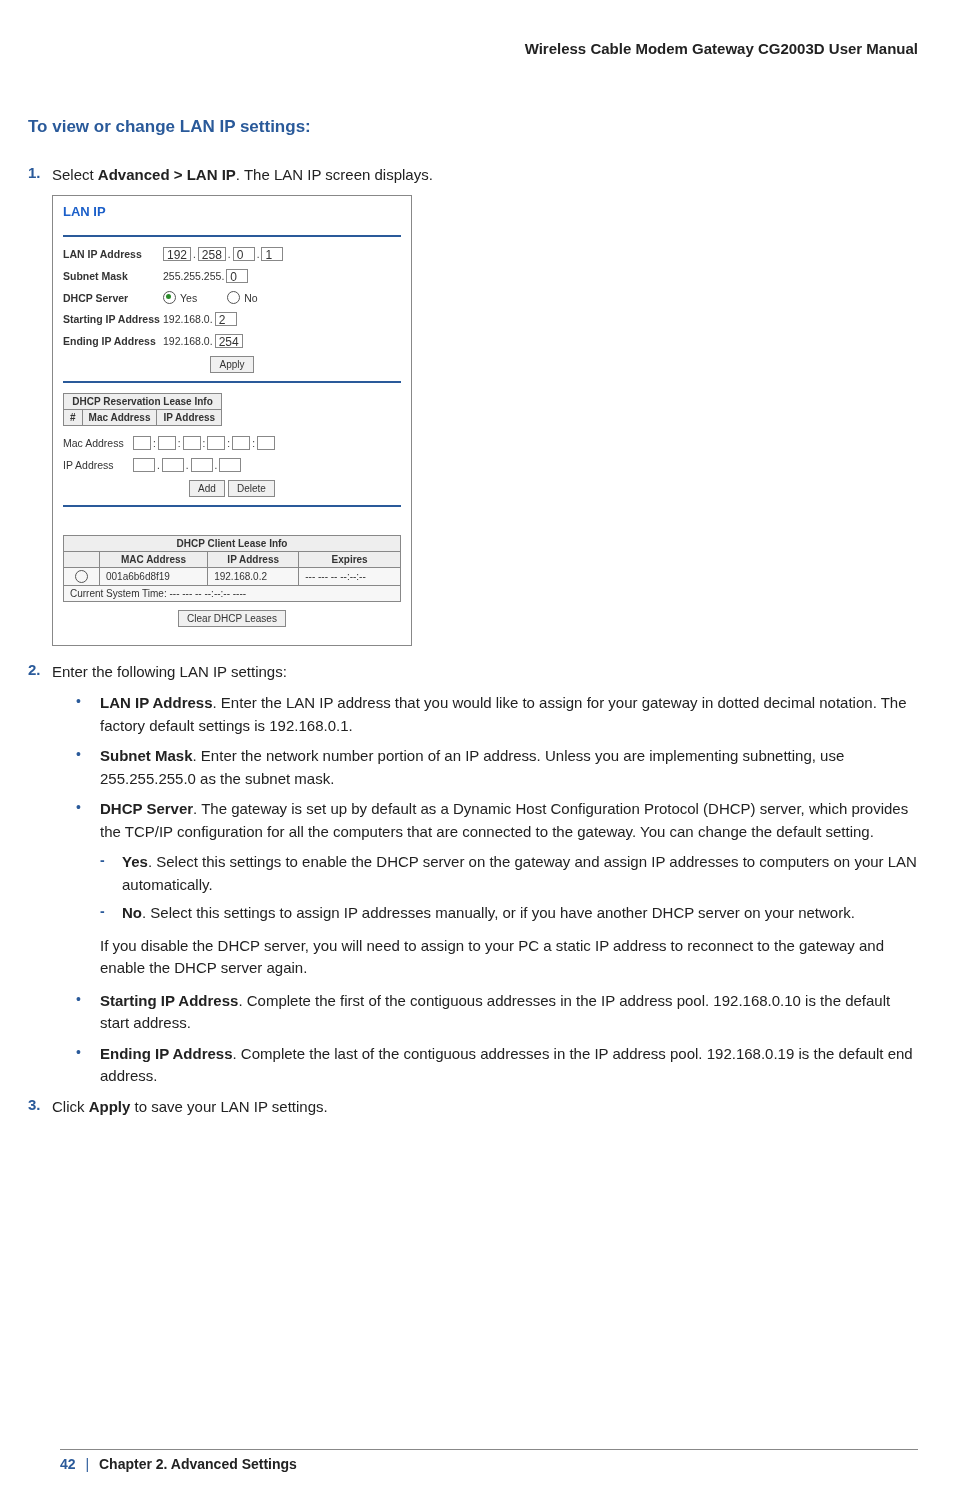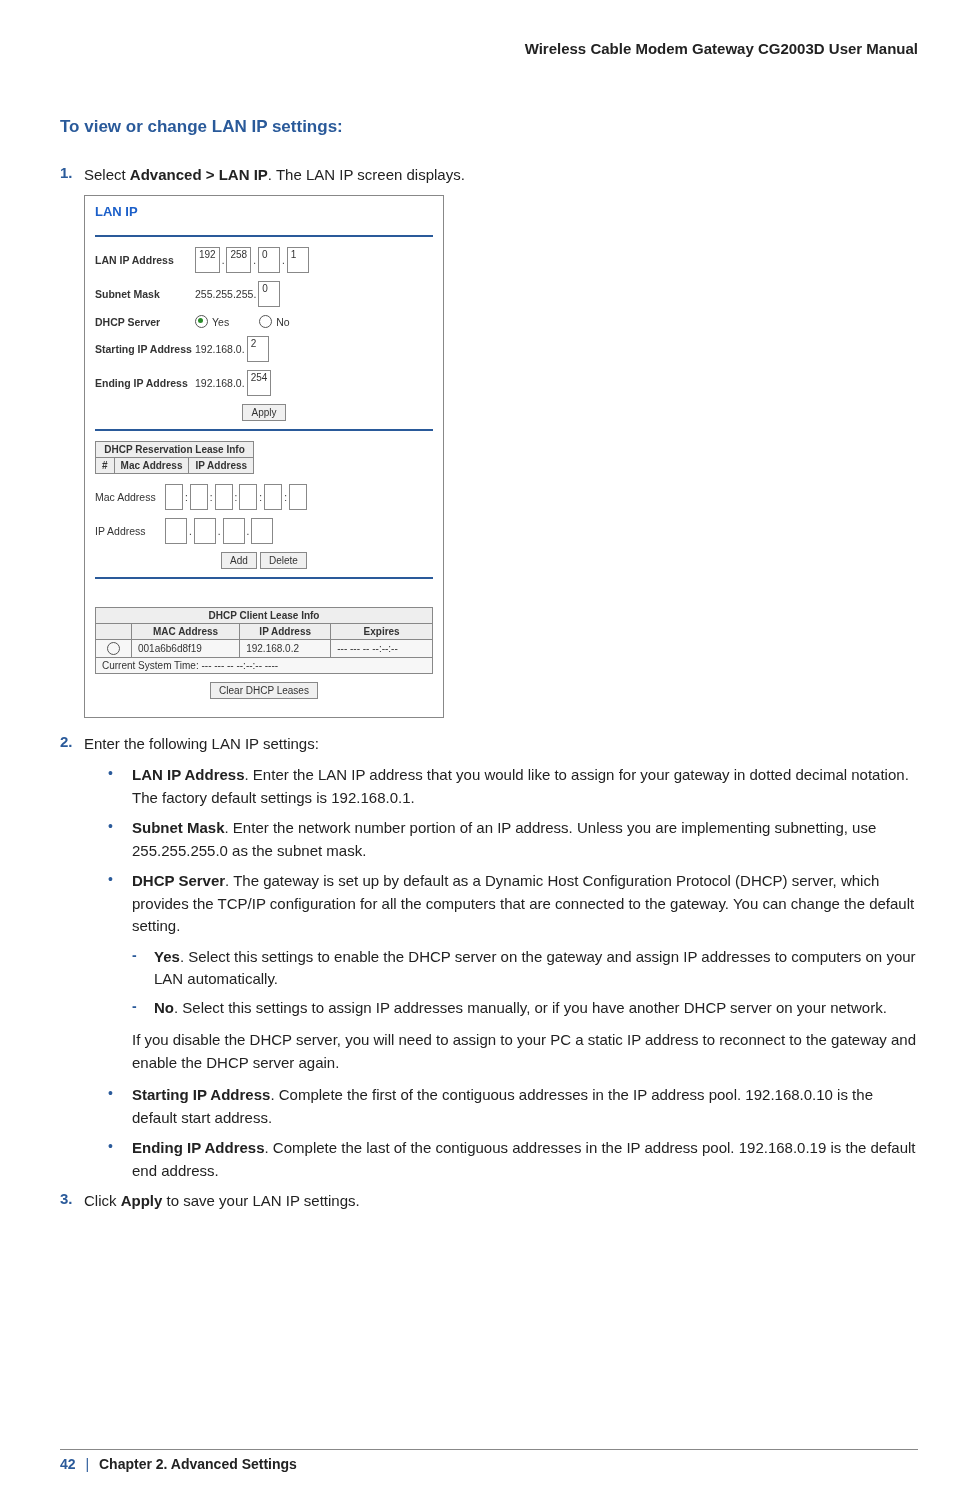--- a/index.html
+++ b/index.html
@@ -6,21 +6,21 @@
     margin: 0;
     padding: 0;
     font-family: Arial, Helvetica, sans-serif;
     background: #fff;
     width: 978px;
     height: 1502px;
     position: relative;
     box-sizing: border-box;
   }
   .page {
-    padding: 40px 60px 0 60px;
+    padding: 40px 60px 0 28px;
     height: 100%;
     box-sizing: border-box;
     position: relative;
     border-radius: 15px;
   }
   .header-text {
     text-align: right;
     font-size: 15px;
     font-weight: bold;
     color: #222;
@@ -77,22 +77,22 @@
   .ss-label {
     font-weight: bold;
     width: 100px;
     font-size: 10.5px;
   }
   .ss-box {
     border: 1px solid #888;
     background: #fff;
     padding: 1px 3px;
     min-width: 22px;
-    height: 26px;
-    font-size: 10px;
+    height: 14px;
+    font-size: 12px;
     text-align: left;
     display: inline-block;
     box-sizing: border-box;
     line-height: 12px;
   }
   .ss-dot {
     margin: 0 2px;
     font-size: 10px;
   }
   .ss-radio {

